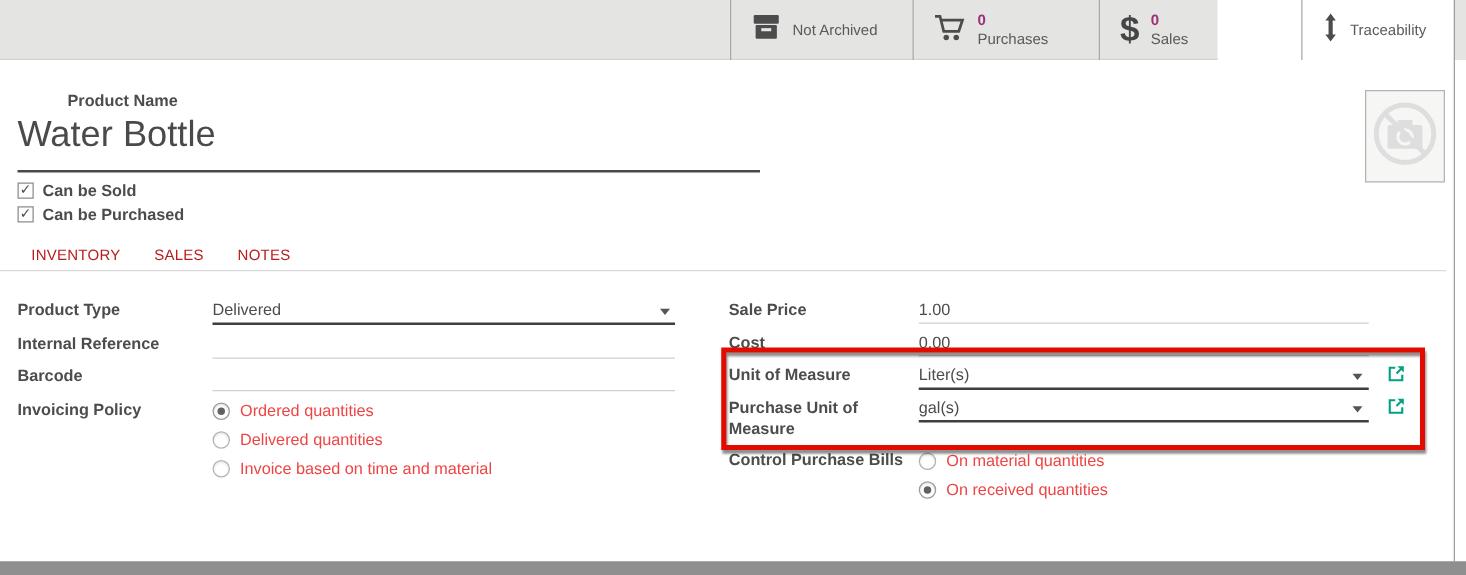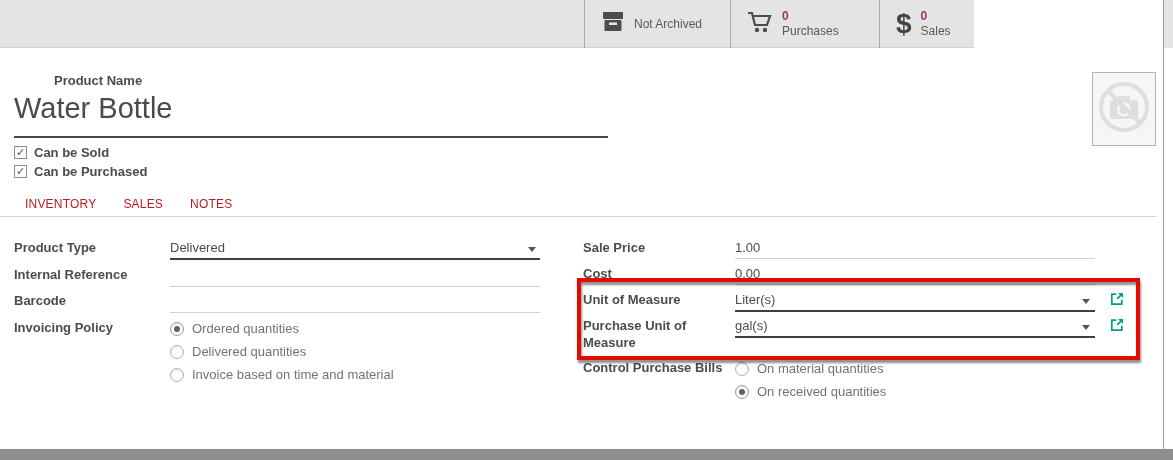--- a/index.html
+++ b/index.html
@@ -47,21 +47,21 @@
   .uline.dark { height:2px; background:#3f3f3f; }
   .caret { position:absolute; width:0; height:0; border-left:4px solid transparent;
     border-right:4px solid transparent; border-top:5px solid #555; cursor:pointer; }
   .ext-btn { position:absolute; cursor:pointer; }
   .radio-row { position:absolute; display:flex; align-items:center; gap:8px; }
   .radio { position:relative; width:14px; height:14px; border-radius:50%;
     border:1px solid #b2b2b2; background:#fff; box-shadow: inset 0 1px 2px rgba(0,0,0,.12); cursor:pointer; }
   .radio.checked { border-color:#9a9a9a; }
   .radio.checked::after { content:""; position:absolute; left:3px; top:3px; width:6px; height:6px;
     border-radius:50%; background:#616161; }
-  .radio-label { font-size:13px; color:#737373; }
+  .radio-label { font-size:13px; color:#ef4444; }
   
   .img-box { position:absolute; left:1092px; top:72px; width:64px; height:74px;
     background:#f6f6f5; border:1px solid #b3b3b3; display:flex; align-items:center; justify-content:center; }
   
   .red-box { position:absolute; left:577px; top:278px; width:563px; height:82px;
     border:4px solid #e30b00; filter:drop-shadow(1px 3px 1px rgba(0,0,0,.45));
     pointer-events:none; z-index:5; }
 </style>
 </head>
 <body>
@@ -95,20 +95,28 @@
     </div>
 
     <div class="stat-btn w3">
       <span class="dollar-glyph">$</span>
       <span class="btn-text">
         <span class="btn-count">0</span>
         <span>Sales</span>
       </span>
     </div>
 
+    <div class="stat-btn w4">
+      <span>
+        <svg width="13" height="26" viewBox="0 0 14 26">
+            <path d="M7 1 L11.5 7 H8.8 V19 H11.5 L7 25 L2.5 19 H5.2 V7 H2.5 Z" fill="#4c4c4c"></path>
+          </svg>
+      </span>
+      <span class="btn-text">Traceability</span>
+    </div>
 
   </div>
 </div>
 
 <div class="field-label pn-label">Product Name</div>
 <div class="product-name">Water Bottle</div>
 <div class="name-underline"></div>
 
 <div class="chk-row r1">
   <span class="checkbox checked"><span class="mark">✓</span></span>

